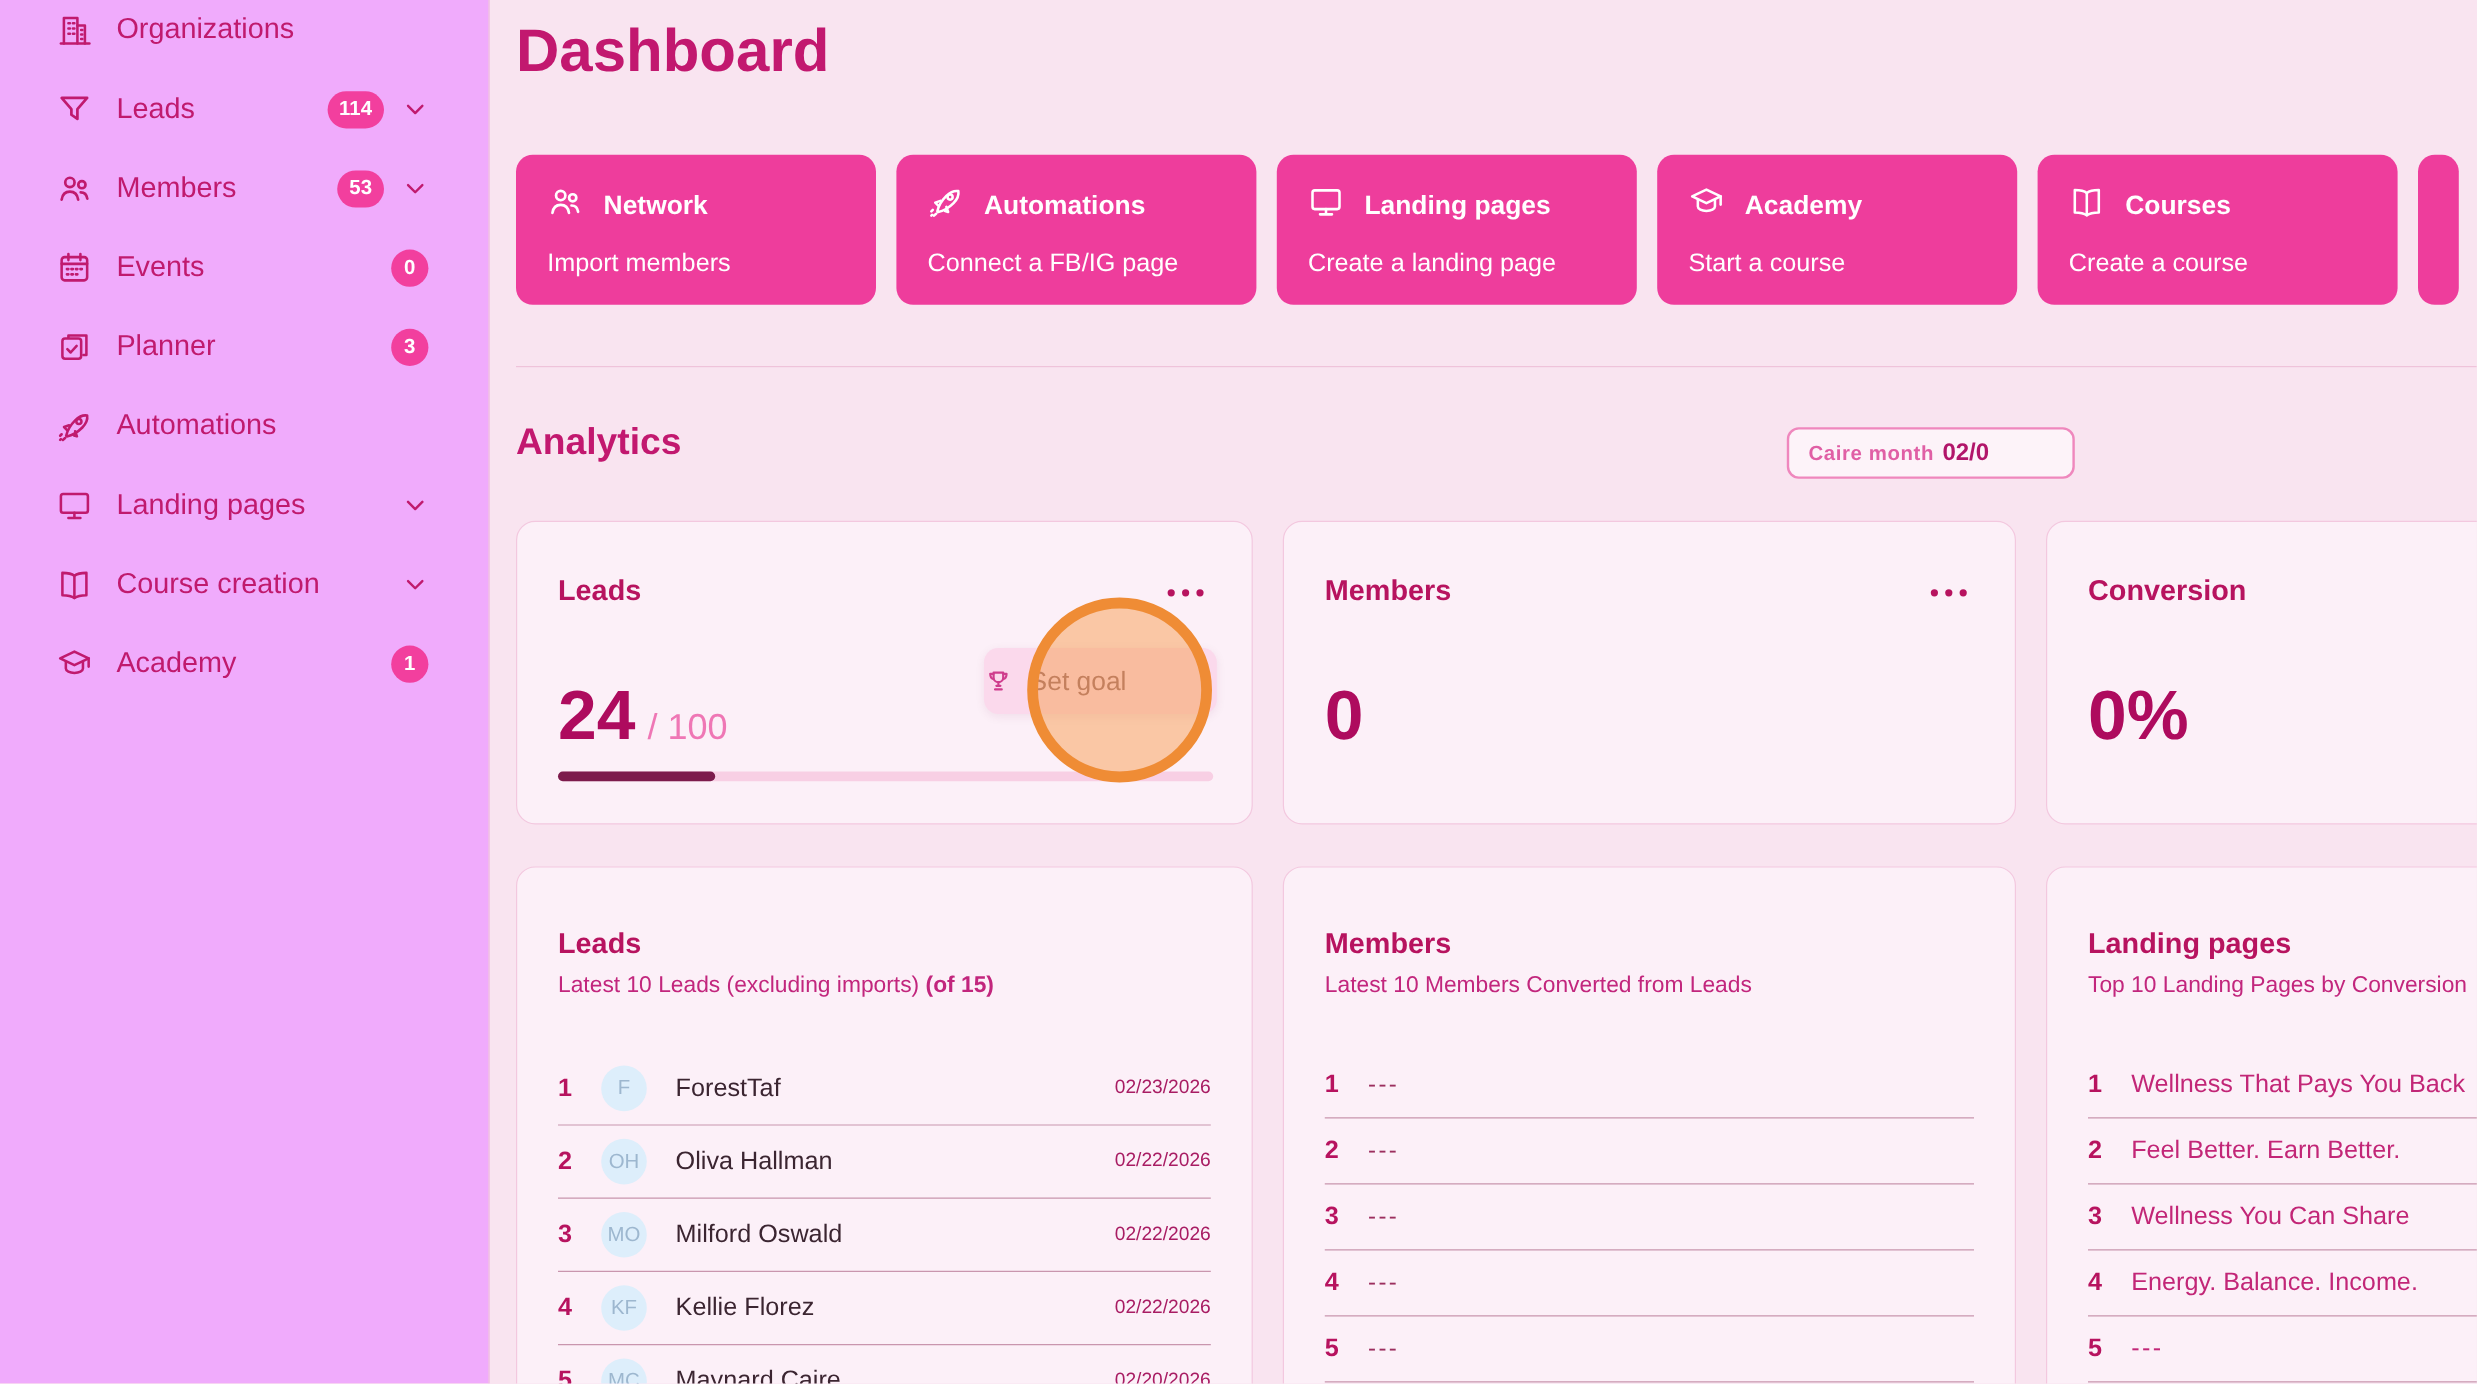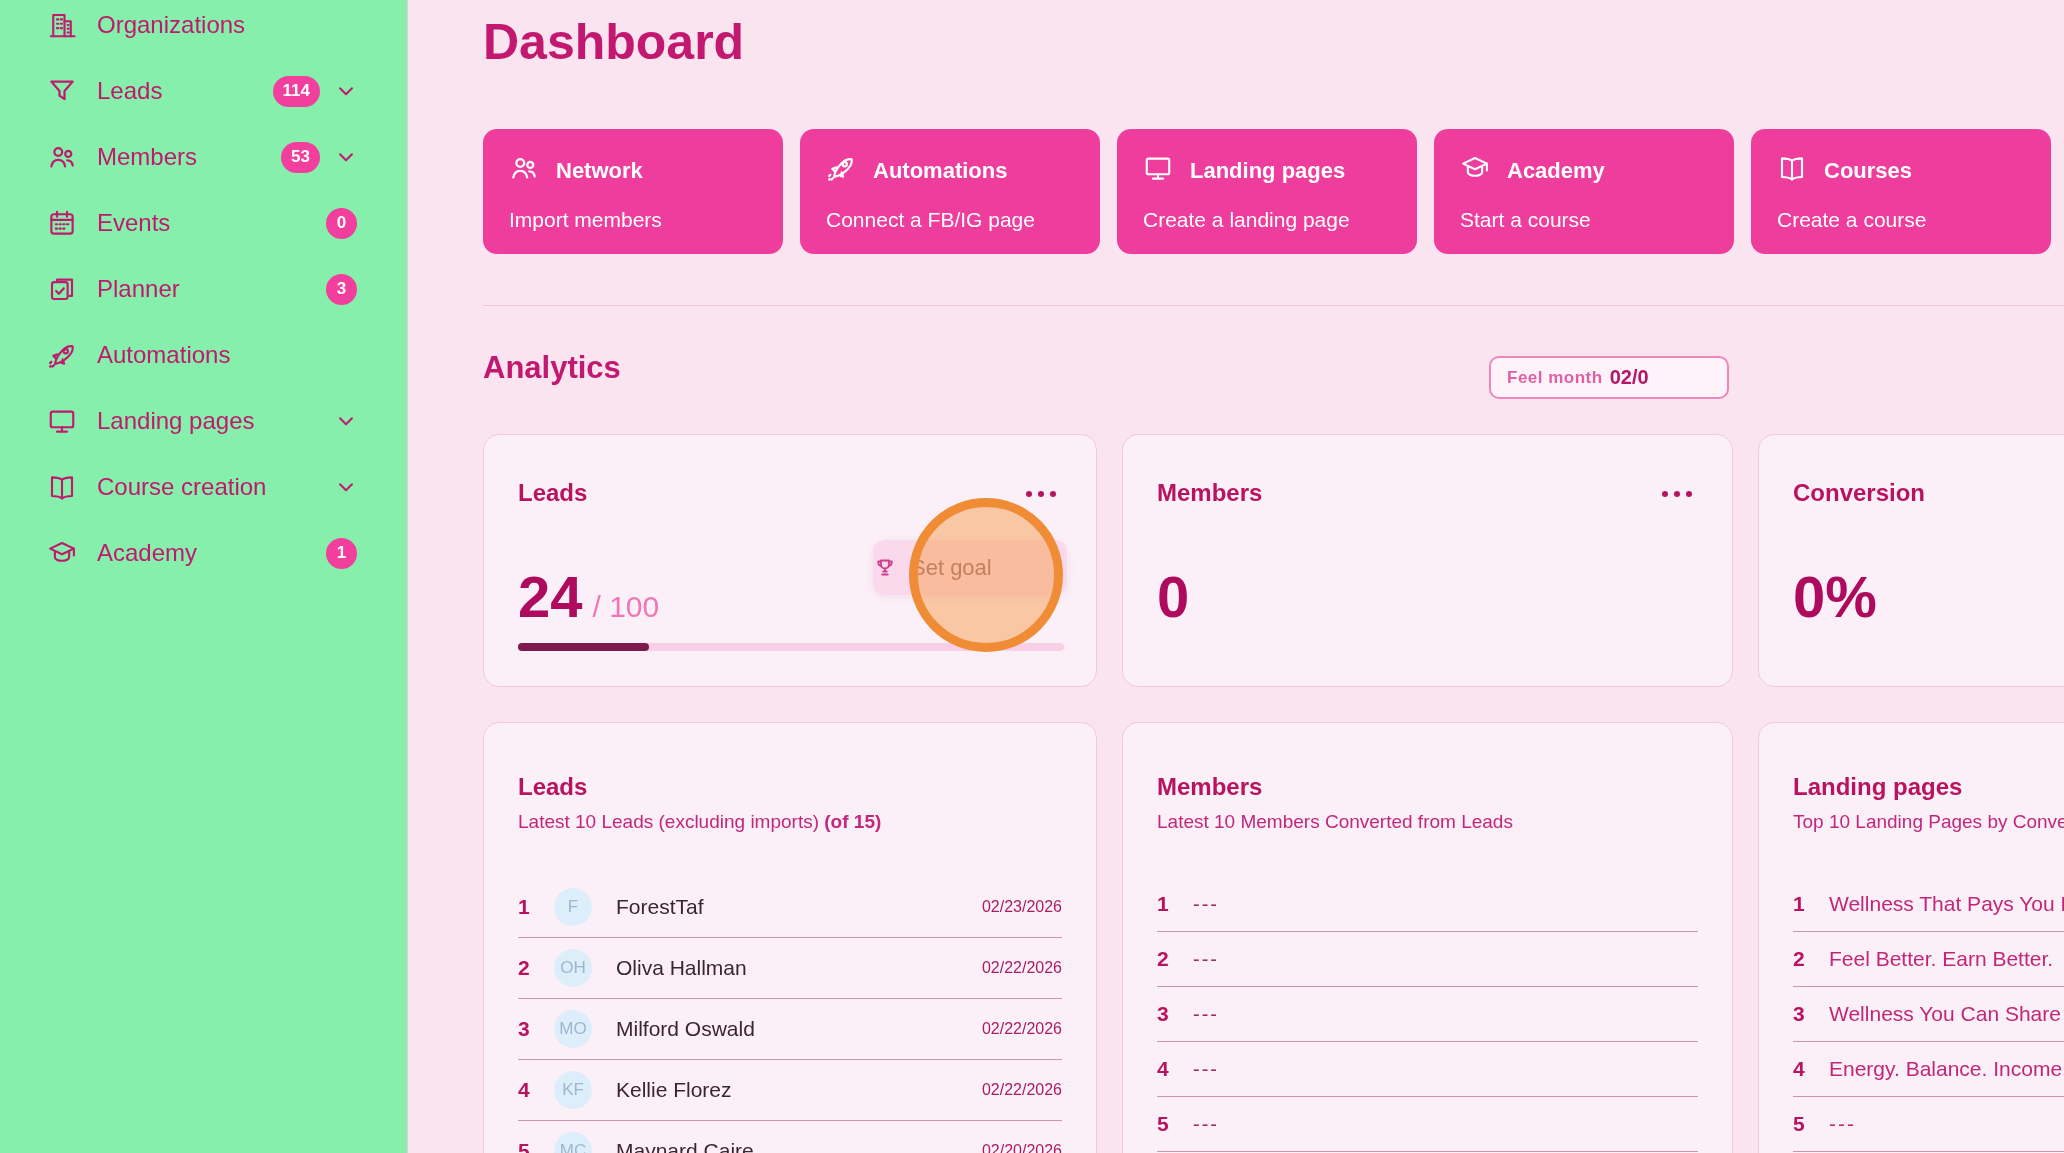--- a/index.html
+++ b/index.html
@@ -6,40 +6,40 @@
   html,body { width:2064px; height:1153px; }
   body {
     position:relative; overflow:hidden;
     background:#f9e4f0;
     font-family:"Liberation Sans","DejaVu Sans",sans-serif;
     -webkit-font-smoothing:antialiased;
   }
   
   .sidebar {
     position:absolute; left:0; top:0; width:408px; height:1153px;
-    background:#86efac; border-right:1px solid #f1c7dd;
+    background:#f0abfc; border-right:1px solid #f1c7dd;
     padding-top:0;
   }
   .nav-item {
     display:flex; align-items:center;
     height:50px; margin:0 50px 16px 47px;
     color:#c01a6e; font-size:24px; cursor:pointer;
   }
   .nav-item .nicon { width:30px; height:30px; flex:0 0 30px; margin-right:20px; display:flex; align-items:center; }
   .nav-item .nicon svg { width:30px; height:30px; }
   .badge {
     margin-left:auto; background:#f23f9e; color:#ffffff;
     font-weight:bold; font-size:17px; height:31px; min-width:31px;
     border-radius:16px; padding:0 10px;
     display:flex; align-items:center; justify-content:center;
   }
   .chev { width:22px; height:22px; margin-left:15px; color:#c01a6e; flex:0 0 22px; }
   .chev svg { width:22px; height:22px; }
   
-  .main { position:absolute; left:409px; top:0; width:1655px; height:1153px; padding-left:74px; }
+  .main { position:absolute; left:409px; top:0; width:1655px; height:1153px; padding-left:21px; }
   h1.page-title { margin-top:14px; font-size:50px; line-height:56px; font-weight:bold; color:#c2186f; }
   
   .qa-row { display:flex; gap:17px; margin-top:59px; }
   .qa-card {
     width:300px; height:125px; flex:0 0 300px;
     background:#ee3d9c; border-radius:14px; color:#fff;
     padding:24px 26px; cursor:pointer;
   }
   .qa-card.partial { width:34px; flex:0 0 34px; overflow:hidden; padding:24px 0 24px 14px; }
   .qa-title-row { display:flex; align-items:center; gap:17px; font-size:22px; font-weight:bold; white-space:nowrap; }
@@ -450,15 +450,15 @@
         <div class="lrow short">
           <span class="rank">5</span>
           <span class="lp-name dash-val">---</span>
         </div>
       </div>
     </div>
   </div>
 </main>
 
 <div class="period-pill">
-  <span class="period-label">Feel month</span>
+  <span class="period-label">Caire month</span>
   <span class="period-value">02/0</span>
 </div>
 
 </body></html>

